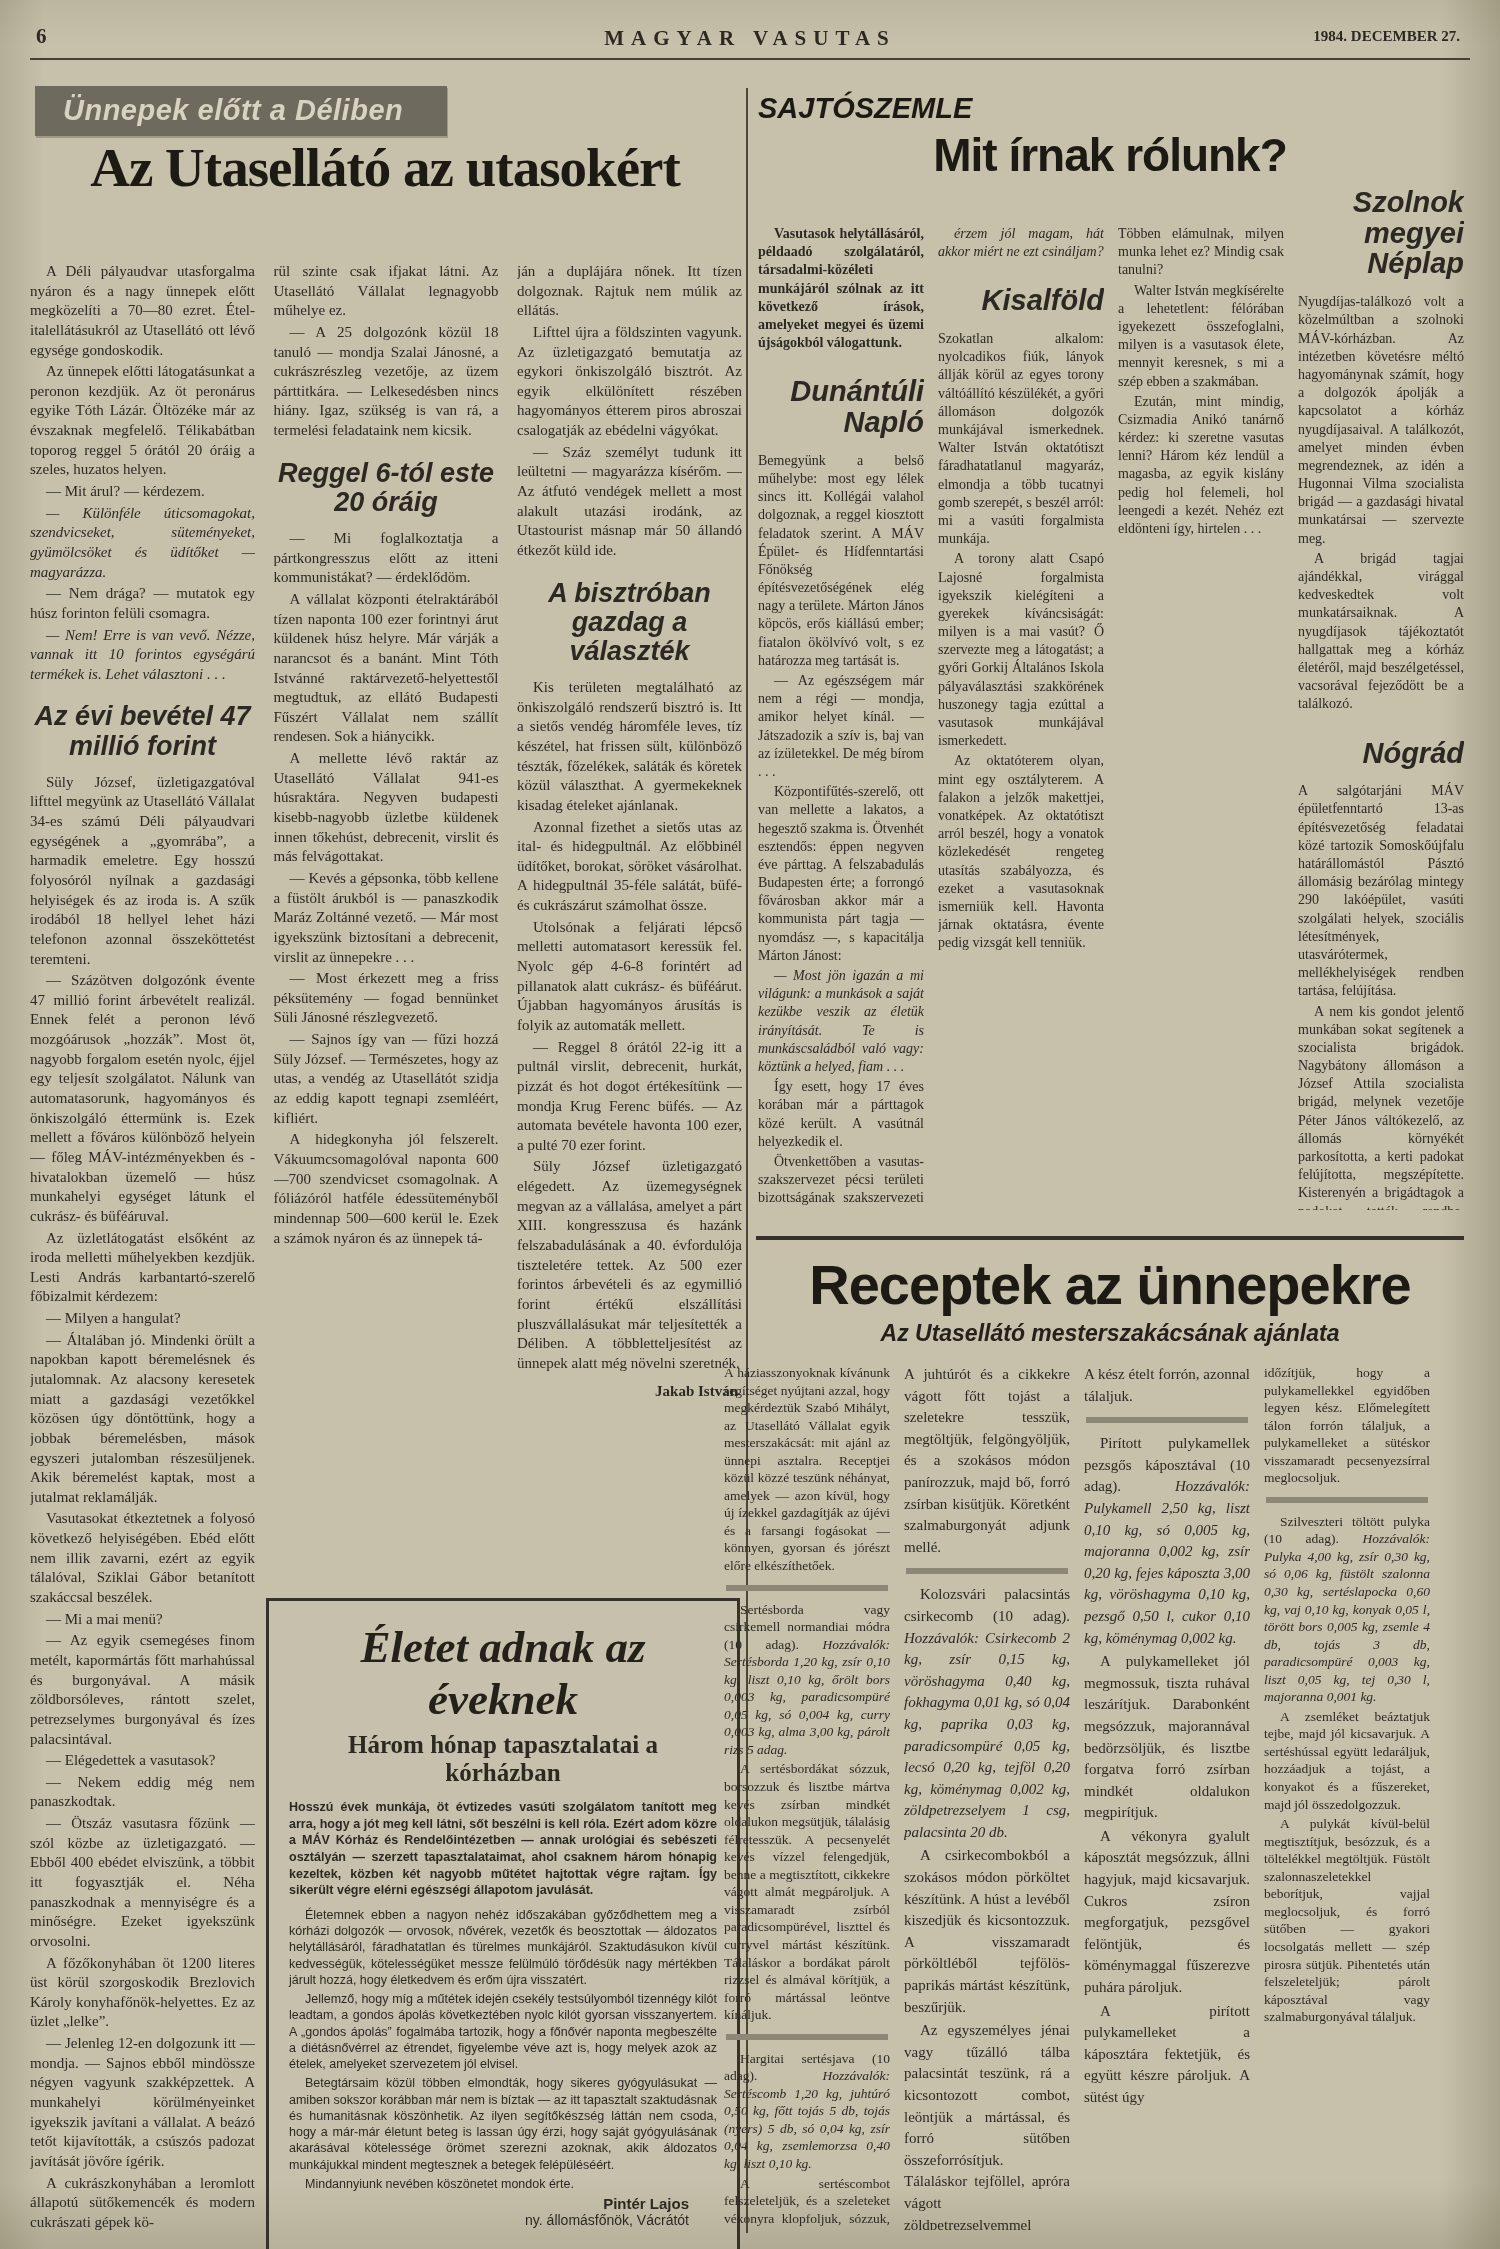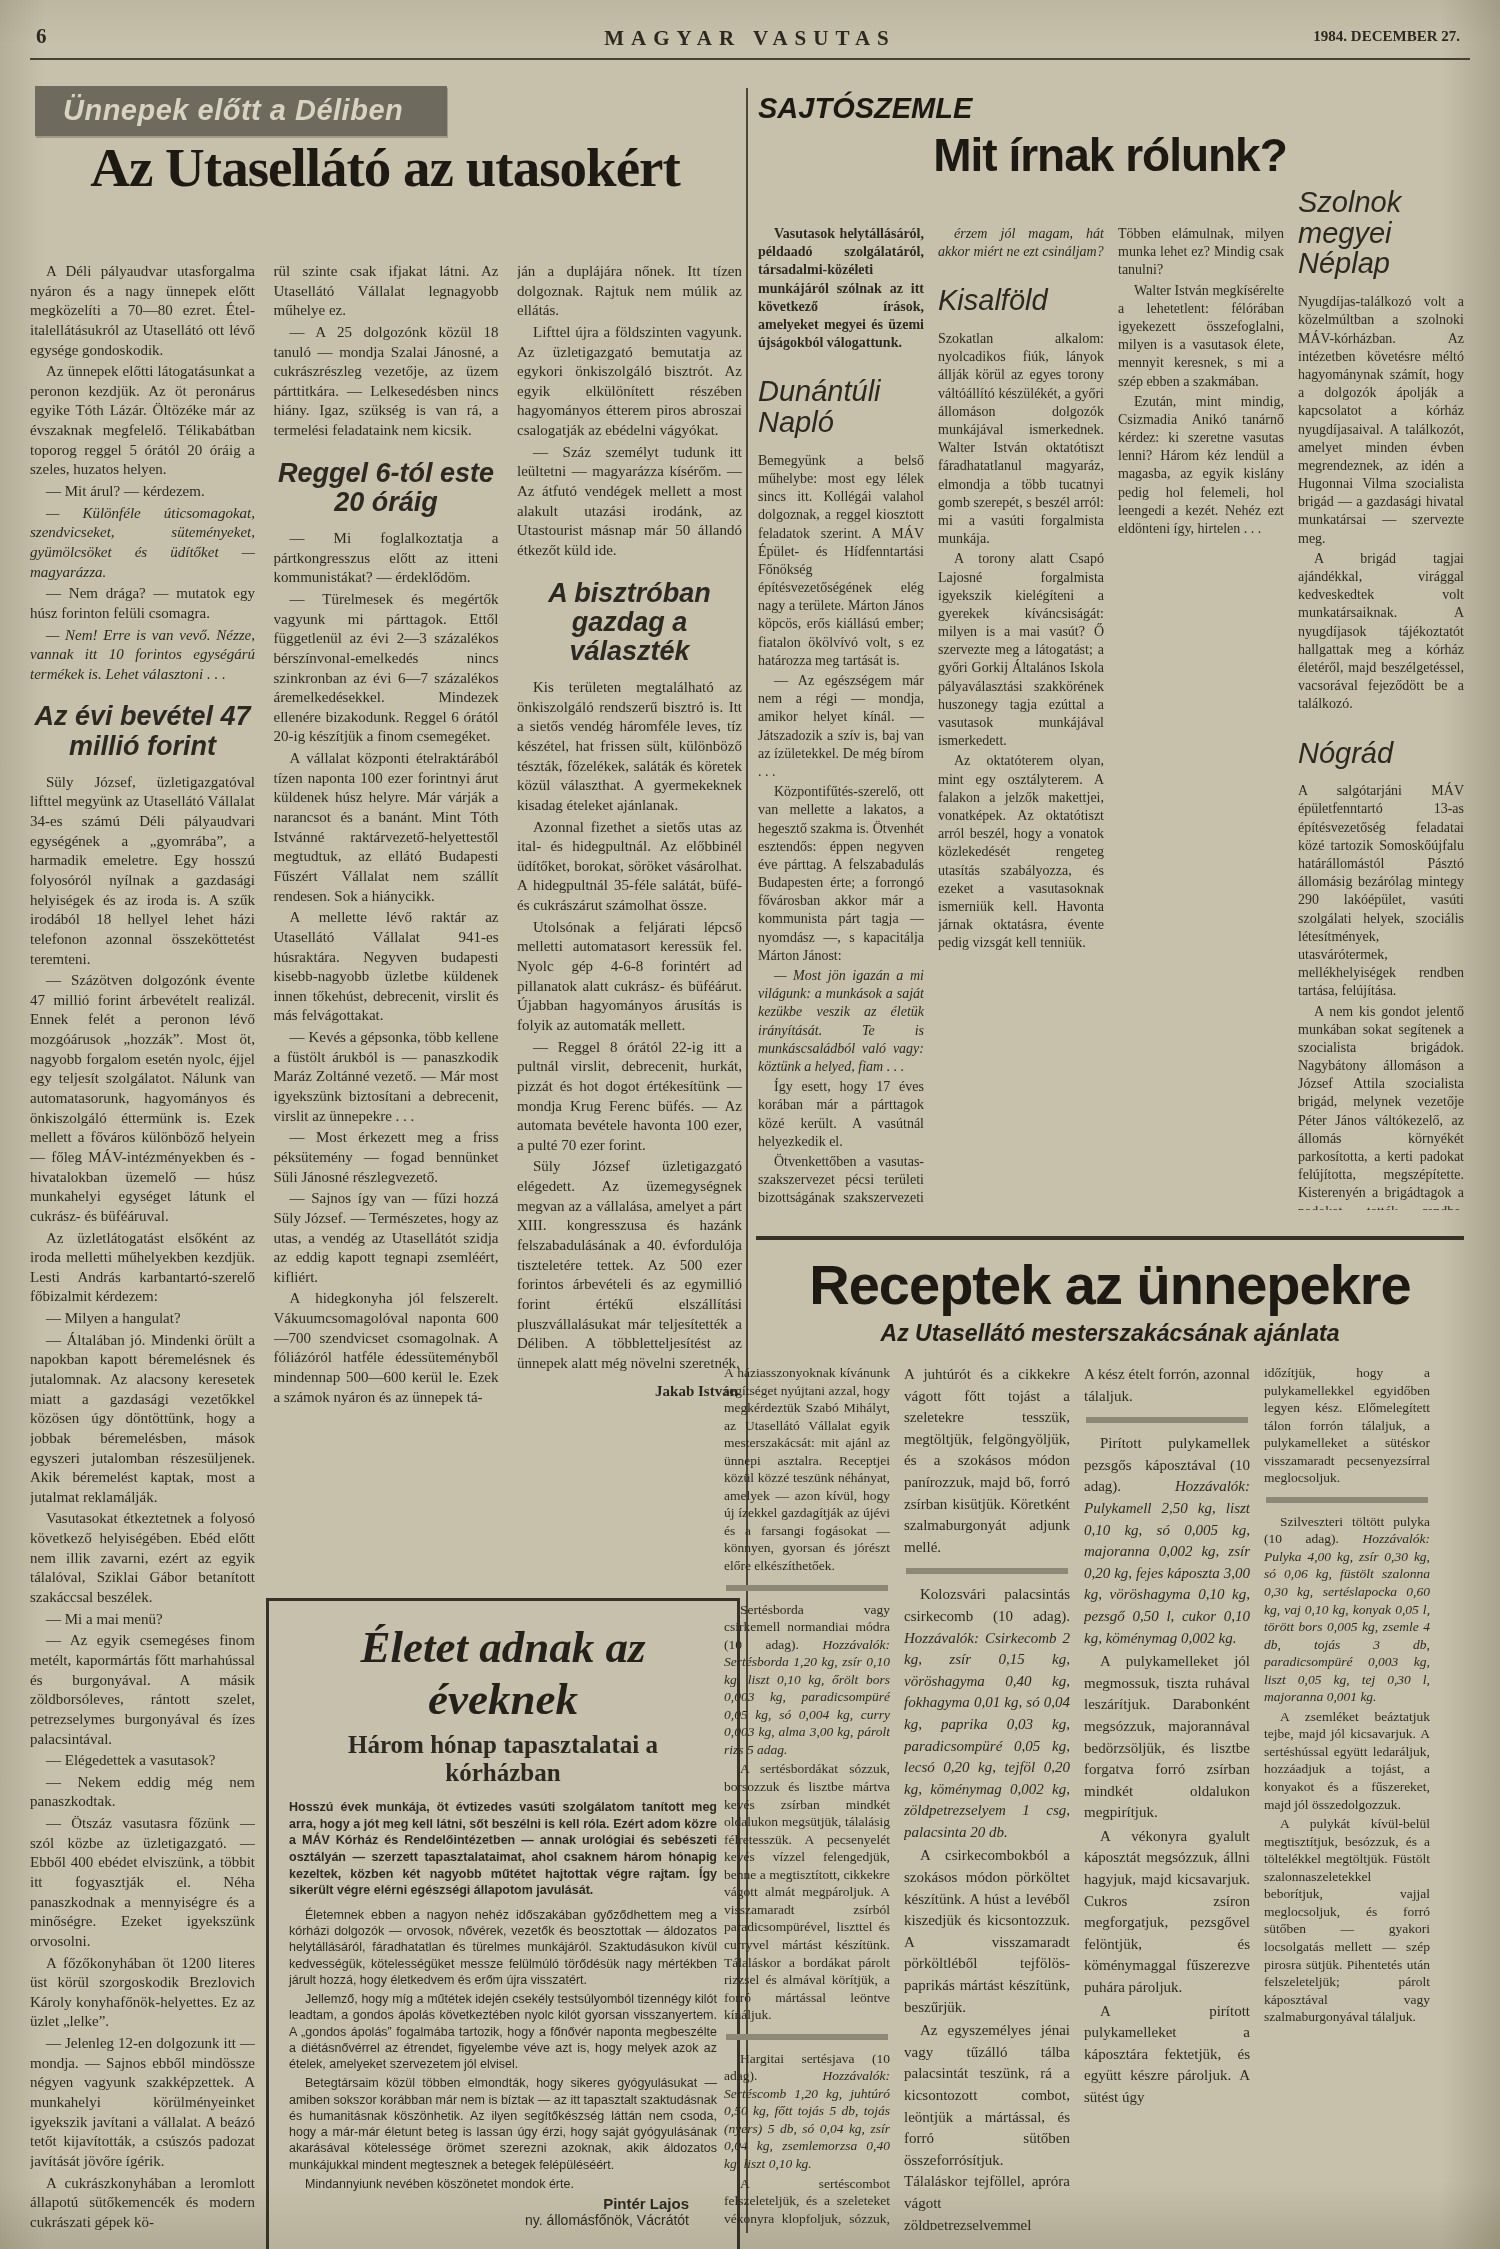--- a/index.html
+++ b/index.html
@@ -19,22 +19,22 @@
   .hdr-rule{position:absolute;left:30px;top:58px;width:1440px;height:2px;background:#454135;}
   .v-rule{position:absolute;left:746px;top:88px;width:2px;height:2145px;background:#4a463a;}
   
   .colflow p{margin:0 0 2px 0;text-align:justify;hyphens:auto;}
   .colflow .t-p{text-indent:16px;}
   .colflow .t-pf{text-indent:0;}
   .colflow .t-ital{font-style:italic;text-indent:16px;}
   .colflow .t-lead{font-weight:bold;text-indent:16px;}
   .colflow .t-sub{font-family:"Liberation Sans",sans-serif;font-style:italic;font-weight:bold;
     font-size:27px;line-height:1.08;text-align:center;text-indent:0;margin:18px 0 12px;}
-  .colflow .t-h{font-family:"Liberation Sans",sans-serif;font-style:italic;font-weight:normal;
-    font-size:29px;line-height:1.06;text-align:left;text-indent:0;margin:24px 0 14px;}
+  .colflow .t-h{font-family:"Liberation Sans",sans-serif;font-style:italic;font-weight:bold;
+    font-size:29px;line-height:1.06;text-align:right;text-indent:0;margin:24px 0 14px;}
   .colflow .t-by{text-align:right;font-weight:bold;text-indent:0;margin-top:8px;padding-right:4px;}
   .colflow .t-bar{height:6px;background:#8d8778;margin:10px 2px;}
   .colflow .t-rec{font-style:italic;text-indent:16px;}
   .colflow .rec-lead{font-style:normal;}
   
   .kicker{position:absolute;left:35px;top:86px;width:412px;height:50px;background:#6e6a5d;
     box-shadow:1px 2px 0 rgba(40,35,20,.25);}
   .kicker span{display:block;padding:8px 8px 0 28px;font-family:"Liberation Sans",sans-serif;
     font-style:italic;font-weight:bold;font-size:29px;color:#d8d3c1;letter-spacing:.5px;}
   .station-h1{position:absolute;left:35px;top:136px;width:700px;margin:0;text-align:center;
@@ -112,21 +112,20 @@
         <p class="t-p">— Ötszáz vasutasra főzünk — szól közbe az üzletigazgató. — Ebből 400 ebédet elviszünk, a többit itt fogyasztják el. Néha panaszkodnak a mennyiségre és a minőségre. Ezeket igyekszünk orvosolni.</p>
         <p class="t-p">A főzőkonyhában öt 1200 literes üst körül szorgoskodik Brezlovich Károly konyhafőnök-helyettes. Ez az üzlet „lelke”.</p>
         <p class="t-p">— Jelenleg 12-en dolgozunk itt — mondja. — Sajnos ebből mindössze négyen vagyunk szakképzettek. A munkahelyi körülményeinket igyekszik javítani a vállalat. A beázó tetőt kijavították, a csúszós padozat javítását jövőre ígérik.</p>
         <p class="t-p">A cukrászkonyhában a leromlott állapotú sütőkemencék és modern cukrászati gépek kö-</p>
       </div>
     <div class="station-col h-part colflow">
         <p class="t-pf">rül szinte csak ifjakat látni. Az Utasellátó Vállalat legnagyobb műhelye ez.</p>
         <p class="t-p">— A 25 dolgozónk közül 18 tanuló — mondja Szalai Jánosné, a cukrászrészleg vezetője, az üzem párttitkára. — Lelkesedésben nincs hiány. Igaz, szükség is van rá, a termelési feladataink nem kicsik.</p>
         <p class="t-sub">Reggel 6-tól este 20 óráig</p>
         <p class="t-p">— Mi foglalkoztatja a pártkongresszus előtt az itteni kommunistákat? — érdeklődöm.</p>
-        <p class="t-p">— Türelmesek és megértők vagyunk mi párttagok. Ettől függetlenül az évi 2—3 százalékos bérszínvonal-emelkedés nincs szinkronban az évi 6—7 százalékos áremelkedésekkel. Mindezek ellenére bizakodunk. Reggel 6 órától 20-ig készítjük a finom csemegéket.</p>
         <p class="t-p">A vállalat központi ételraktárából tízen naponta 100 ezer forintnyi árut küldenek húsz helyre. Már várják a narancsot és a banánt. Mint Tóth Istvánné raktárvezető-helyettestől megtudtuk, az ellátó Budapesti Fűszért Vállalat nem szállít rendesen. Sok a hiánycikk.</p>
         <p class="t-p">A mellette lévő raktár az Utasellátó Vállalat 941-es húsraktára. Negyven budapesti kisebb-nagyobb üzletbe küldenek innen tőkehúst, debrecenit, virslit és más felvágottakat.</p>
         <p class="t-p">— Kevés a gépsonka, több kellene a füstölt árukból is — panaszkodik Maráz Zoltánné vezető. — Már most igyekszünk biztosítani a debrecenit, virslit az ünnepekre . . .</p>
         <p class="t-p">— Most érkezett meg a friss péksütemény — fogad bennünket Süli Jánosné részlegvezető.</p>
         <p class="t-p">— Sajnos így van — fűzi hozzá Süly József. — Természetes, hogy az utas, a vendég az Utasellátót szidja az eddig kapott tegnapi zsemléért, kifliért.</p>
         <p class="t-p">A hidegkonyha jól felszerelt. Vákuumcsomagolóval naponta 600—700 szendvicset csomagolnak. A fóliázóról hatféle édessüteményből mindennap 500—600 kerül le. Ezek a számok nyáron és az ünnepek tá-</p>
       </div>
     <div class="station-col h-part colflow">
         <p class="t-pf">ján a duplájára nőnek. Itt tízen dolgoznak. Rajtuk nem múlik az ellátás.</p>
         <p class="t-p">Lifttel újra a földszinten vagyunk. Az üzletigazgató bemutatja az egykori önkiszolgáló bisztrót. Az egyik elkülönített részében hagyományos étterem piros abroszai csalogatják az ebédelni vágyókat.</p>

